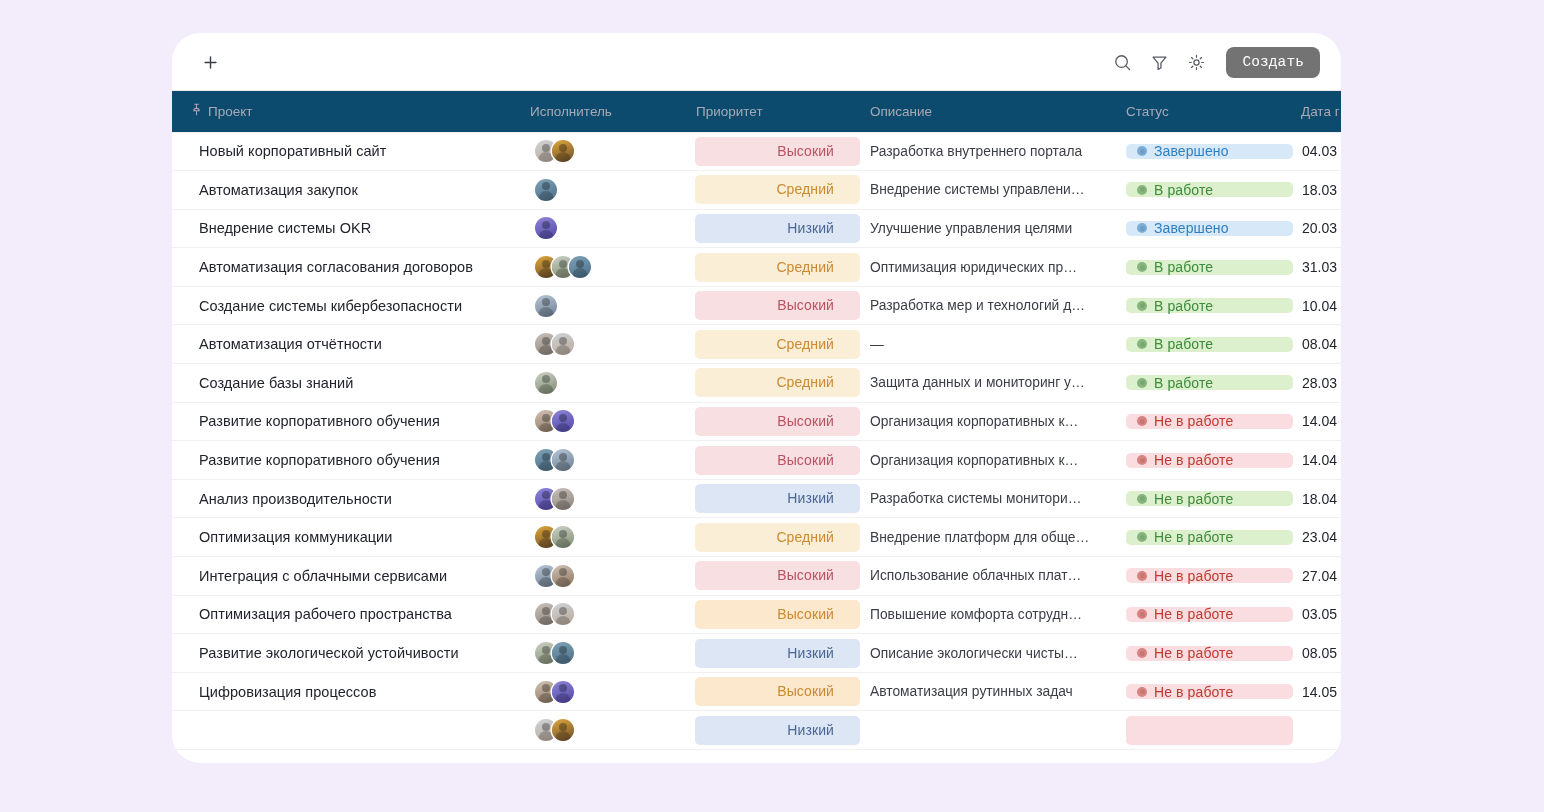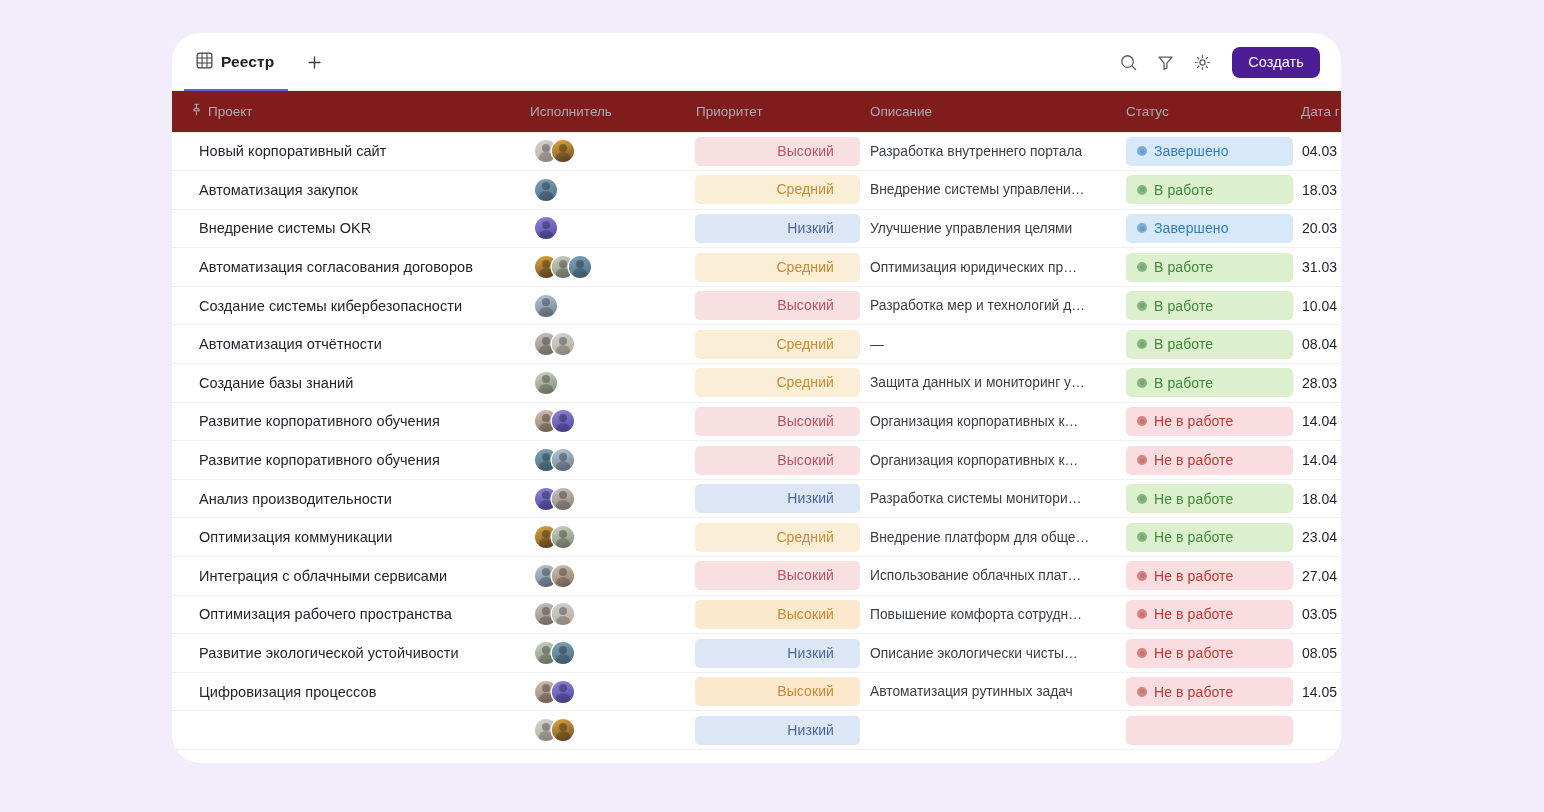--- a/index.html
+++ b/index.html
@@ -100,24 +100,24 @@
     color: #585a66;
     cursor: pointer;
     background: transparent;
     border: none;
   }
 
   .create-btn {
     margin-left: 9px;
     height: 31px;
     padding: 0 16px;
-    background: #4c1d95;
+    background: #737373;
     color: #ffffff;
     font-size: 14.5px;
-    font-family: Liberation Sans, sans-serif;
+    font-family: Liberation Mono, monospace;
     border: none;
     border-radius: 8px;
     cursor: pointer;
     letter-spacing: .1px;
   }
 
   
   .table-wrap {
     position: relative;
     height: 672px;
@@ -139,21 +139,21 @@
 
   thead th {
     height: 41px;
     padding: 0;
     font-size: 13.5px;
     font-weight: 400;
     color: #a9a9b4;
     text-align: left;
     vertical-align: middle;
     border-bottom: 1px solid #ededf2;
-    background: #7f1d1d;
+    background: #0c4a6e;
   }
 
   .th-inner {
     display: flex;
     align-items: center;
     gap: 6px;
     padding-left: 10px;
   }
   .th-project .th-inner { padding-left: 19px; }
   .th-desc .th-inner    { padding-left: 10px; }
@@ -246,21 +246,21 @@
     text-overflow: ellipsis;
     max-width: 0;
   }
 
   .cell-status { padding: 0 0 0 8px; }
 
   .badge-status {
     display: flex;
     align-items: center;
     gap: 7px;
-    height: 29px;
+    height: 15px;
     border-radius: 5px;
     font-size: 14px;
     padding-left: 11px;
     letter-spacing: .1px;
   }
 
   .status-dot {
     width: 10px;
     height: 10px;
     border-radius: 50%;
@@ -284,30 +284,20 @@
   }
 </style>
 </head>
 <body>
 
 <div class="app-card">
 
   <div class="tabbar">
     <div class="tabbar-underline"></div>
 
-    <div class="tab">
-      <span class="grid-icon">
-        <svg width="17" height="17" viewBox="0 0 18 18" fill="none">
-          <rect x="1.2" y="1.2" width="15.6" height="15.6" rx="2.4" stroke="#3b3d46" stroke-width="1.3"></rect>
-          <path d="M1.2 6.4h15.6M1.2 11.6h15.6M6.4 1.2v15.6M11.6 1.2v15.6" stroke="#3b3d46" stroke-width="1.1"></path>
-        </svg>
-      </span>
-      <span class="tab-label">Реестр</span>
-      <span class="tab-active-bar"></span>
-    </div>
 
     <div class="tab-add">
       <svg width="15" height="15" viewBox="0 0 16 16" fill="none">
         <path d="M8 2.2v11.6M2.2 8h11.6" stroke="#3b3d46" stroke-width="1.5" stroke-linecap="round"></path>
       </svg>
     </div>
 
     <div class="toolbar">
       <button class="tool-btn">
         <svg width="19" height="19" viewBox="0 0 20 20" fill="none">

